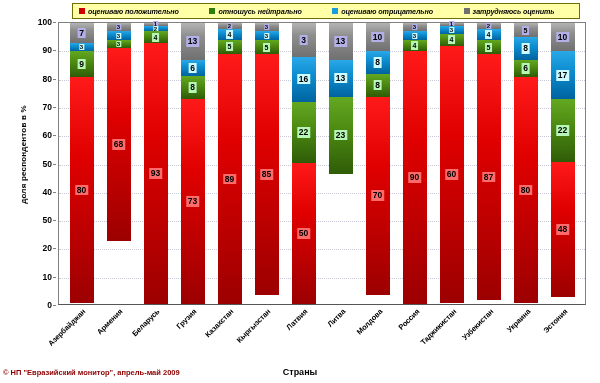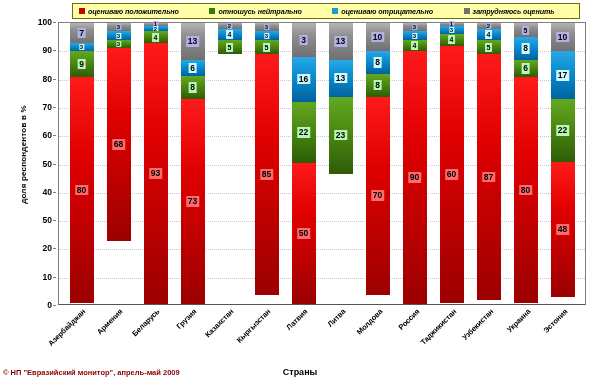--- a/index.html
+++ b/index.html
@@ -248,20 +248,23 @@
         <div class="bar">
           <div class="seg seg-gray" style="height: 5.66px;">
             <span class="val val-gray" style="font-size: 6px; padding: 0px 1px;">2</span>
           </div>
           <div class="seg seg-blue" style="height: 11.32px;">
             <span class="val val-blue" style="font-size: 7px;">4</span>
           </div>
           <div class="seg seg-green" style="height: 14.15px;">
             <span class="val val-green" style="font-size: 7px;">5</span>
           </div>
+          <div class="seg seg-red" style="height: 251.87px;">
+            <span class="val val-red">89</span>
+          </div>
         </div>
       </div>
       <div class="bar-col">
         <div class="bar">
           <div class="seg seg-gray" style="height: 8.49px;">
             <span class="val val-gray" style="font-size: 6px; padding: 0px 1px;">3</span>
           </div>
           <div class="seg seg-blue" style="height: 8.49px;">
             <span class="val val-blue" style="font-size: 6px; padding: 0px 1px;">3</span>
           </div>

